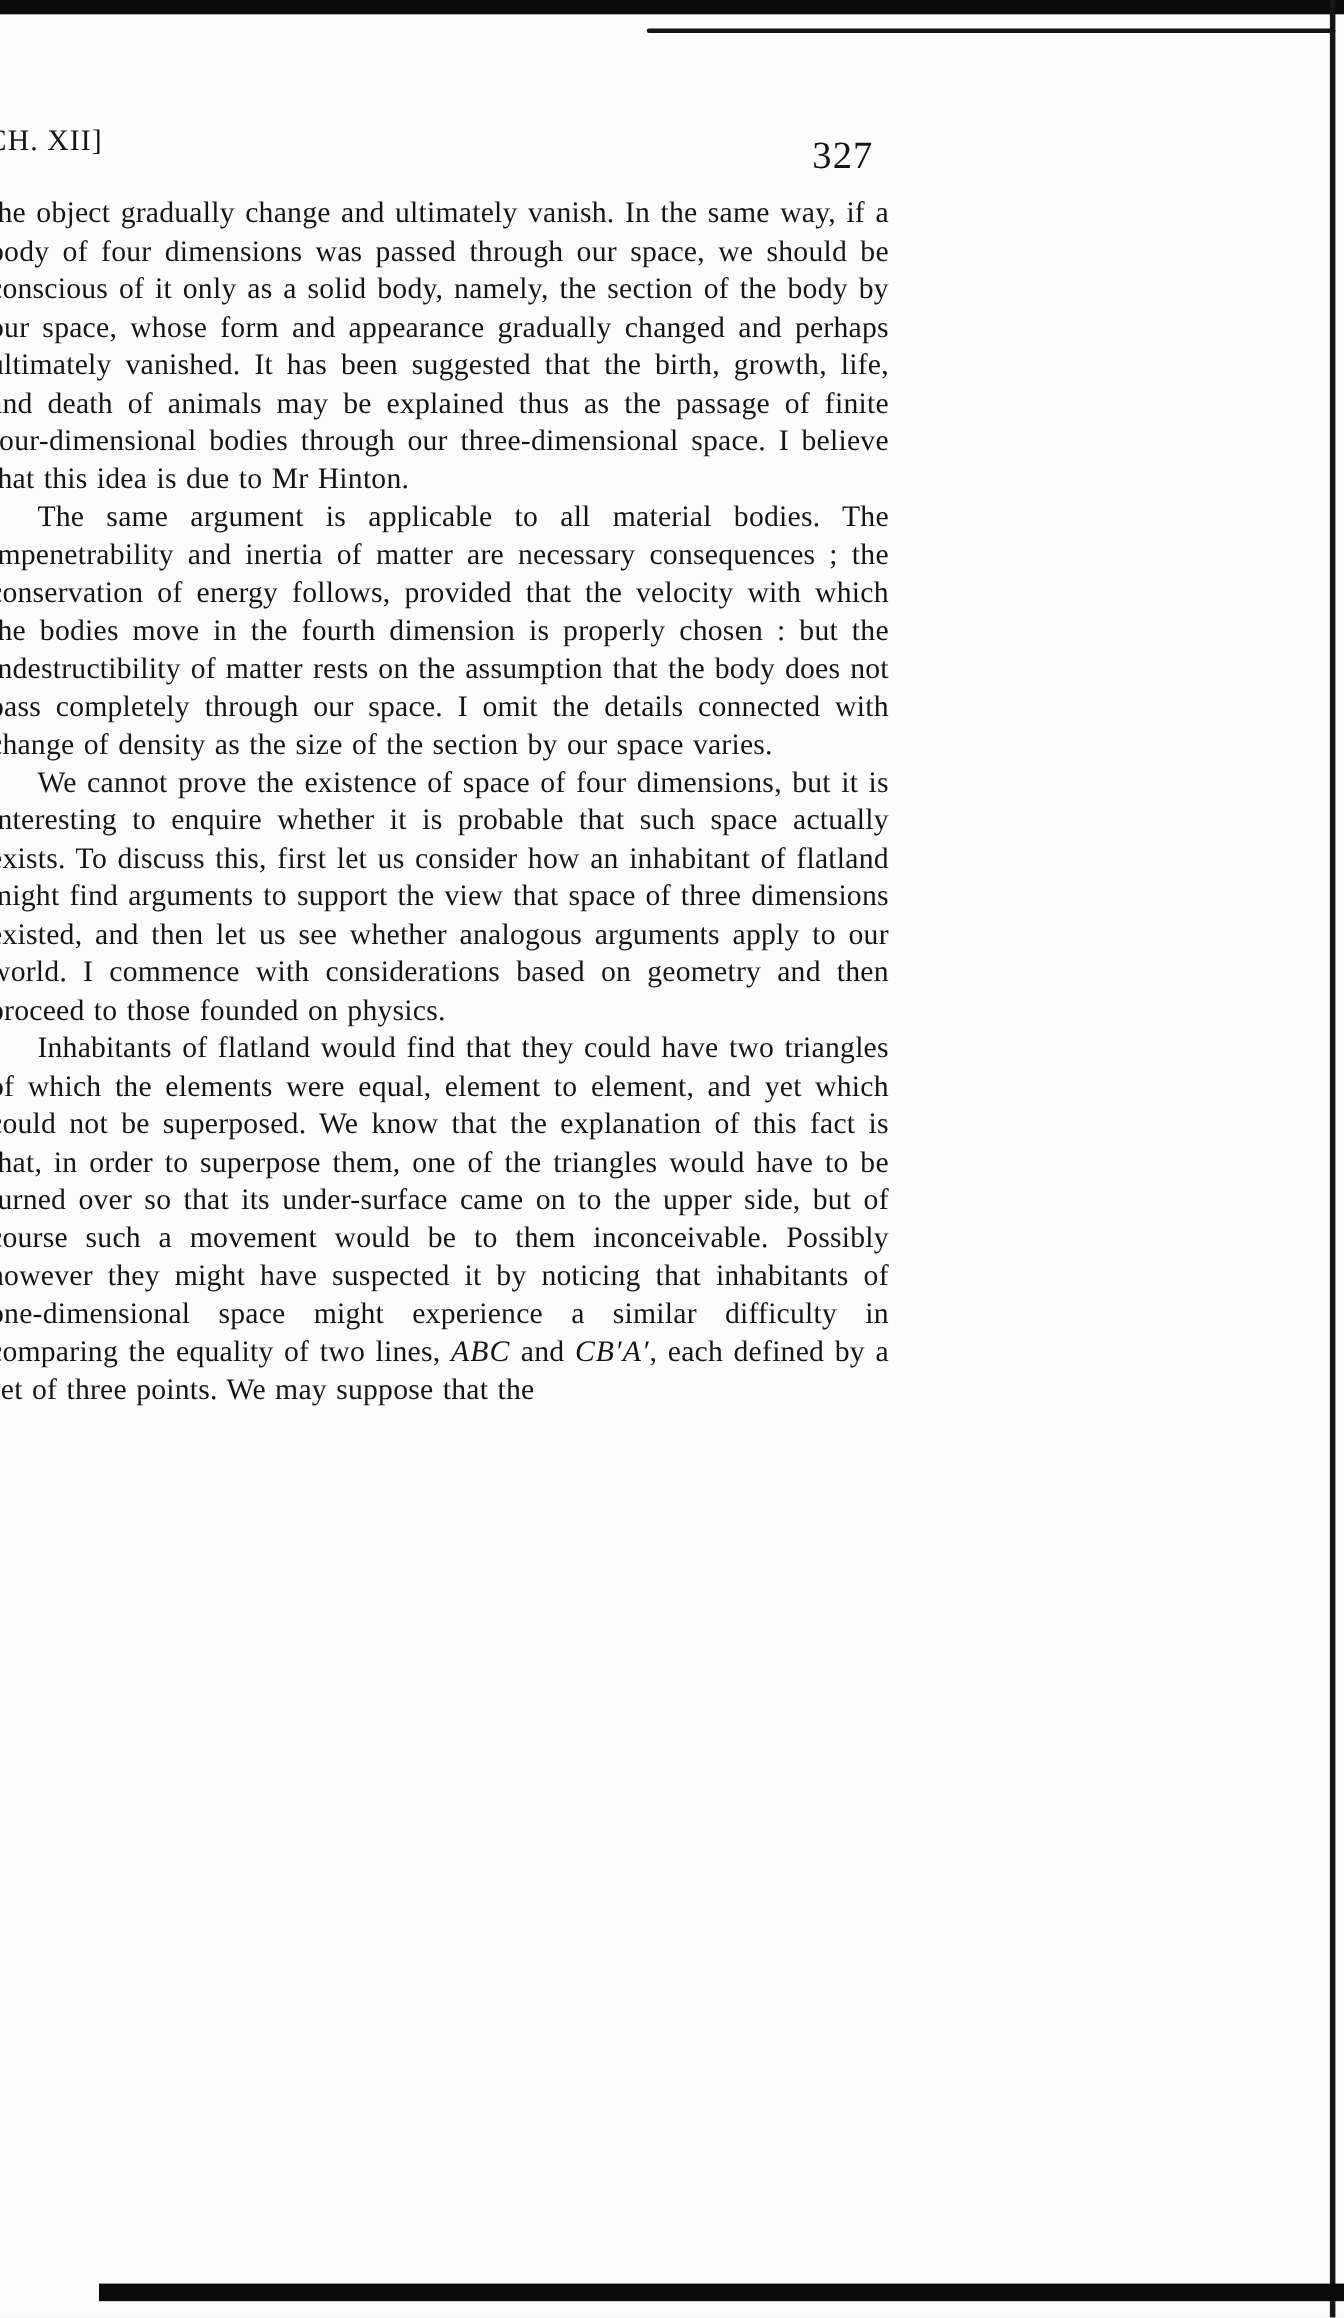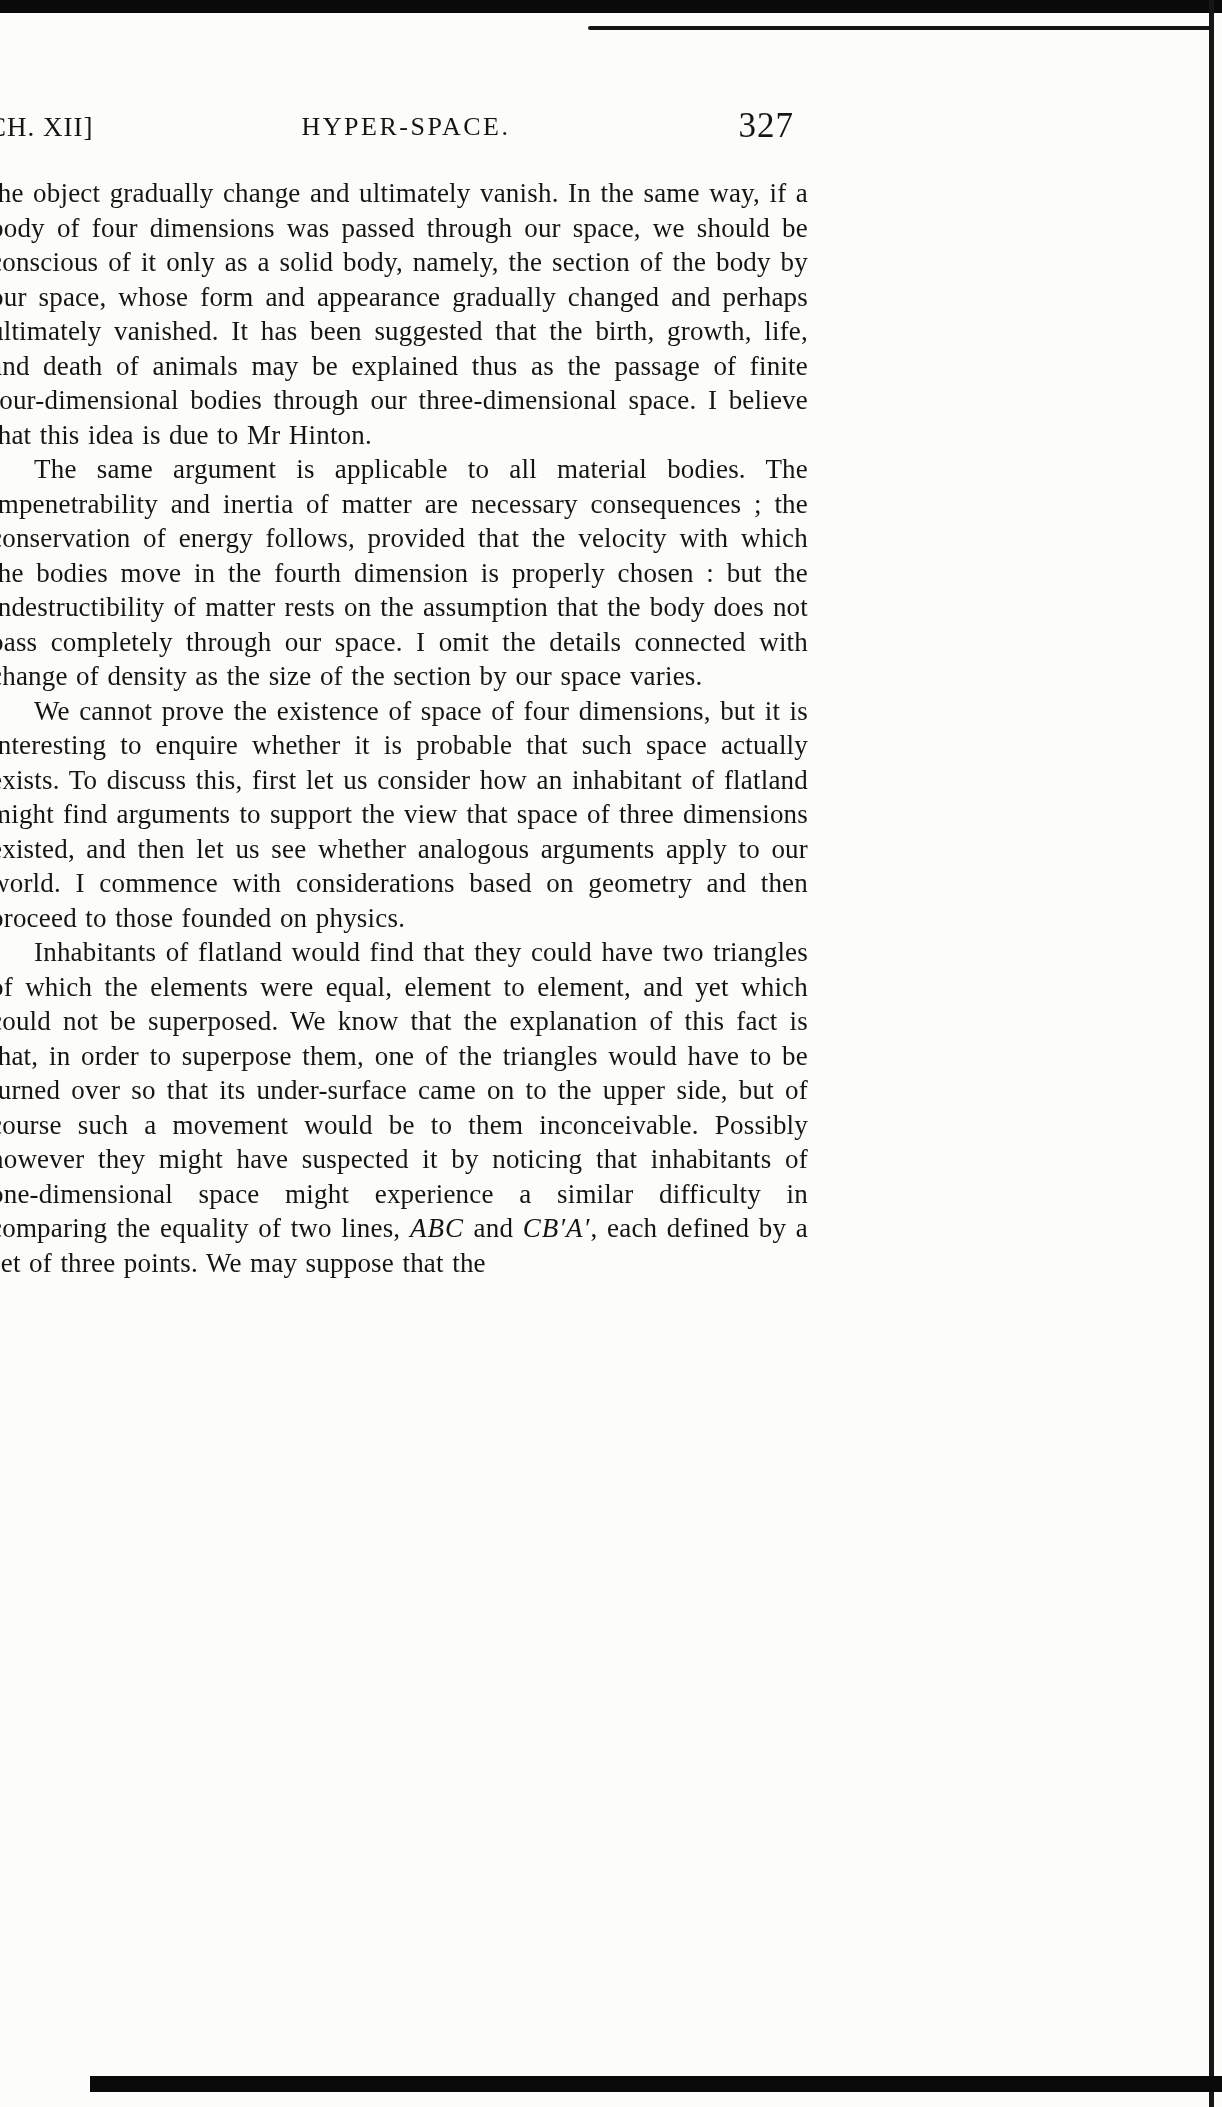--- a/index.html
+++ b/index.html
@@ -72,21 +72,21 @@
     right: 0;
     top: 6px;
     text-align: center;
     font-size: 26px;
     letter-spacing: 2.5px;
     white-space: nowrap;
   }
   .page-number {
     position: absolute;
     right: 18px;
-    top: 0;
+    top: 16px;
     font-size: 35px;
     letter-spacing: 1px;
   }
 
   
   .body-text {
     position: absolute;
     top: 176px;
     left: -10px;
     width: 818px;
@@ -112,21 +112,20 @@
 
 <div class="scan-page">
 
   <div class="bar-top"></div>
   <div class="line-top-right"></div>
   <div class="bar-right"></div>
   <div class="bar-bottom"></div>
 
   <div class="page-header">
     <span class="chapter">CH. XII]</span>
-    <span class="running-title">HYPER-SPACE.</span>
     <span class="page-number">327</span>
   </div>
 
   <div class="body-text">
     <p class="para first">the object gradually change and ultimately vanish. In the same way, if a body of four dimensions was passed through our space, we should be conscious of it only as a solid body, namely, the section of the body by our space, whose form and appearance gradually changed and perhaps ultimately vanished. It has been suggested that the birth, growth, life, and death of animals may be explained thus as the passage of finite four-dimensional bodies through our three-dimensional space. I believe that this idea is due to Mr Hinton.</p>
     <p class="para indent">The same argument is applicable to all material bodies. The impenetrability and inertia of matter are necessary consequences ; the conservation of energy follows, provided that the velocity with which the bodies move in the fourth dimension is properly chosen : but the indestructibility of matter rests on the assumption that the body does not pass completely through our space. I omit the details connected with change of density as the size of the section by our space varies.</p>
     <p class="para indent">We cannot prove the existence of space of four dimensions, but it is interesting to enquire whether it is probable that such space actually exists. To discuss this, first let us consider how an inhabitant of flatland might find arguments to support the view that space of three dimensions existed, and then let us see whether analogous arguments apply to our world. I commence with considerations based on geometry and then proceed to those founded on physics.</p>
     <p class="para indent"><span>Inhabitants of flatland would find that they could have two triangles of which the elements were equal, element to element, and yet which could not be superposed. We know that the explanation of this fact is that, in order to superpose them, one of the triangles would have to be turned over so that its under-surface came on to the upper side, but of course such a movement would be to them inconceivable. Possibly however they might have suspected it by noticing that inhabitants of one-dimensional space might experience a similar difficulty in comparing the equality of two lines, </span><em class="math">ABC</em><span> and </span><em class="math">CB′A′</em><span>, each defined by a set of three points. We may suppose that the</span></p>
   </div>
 

